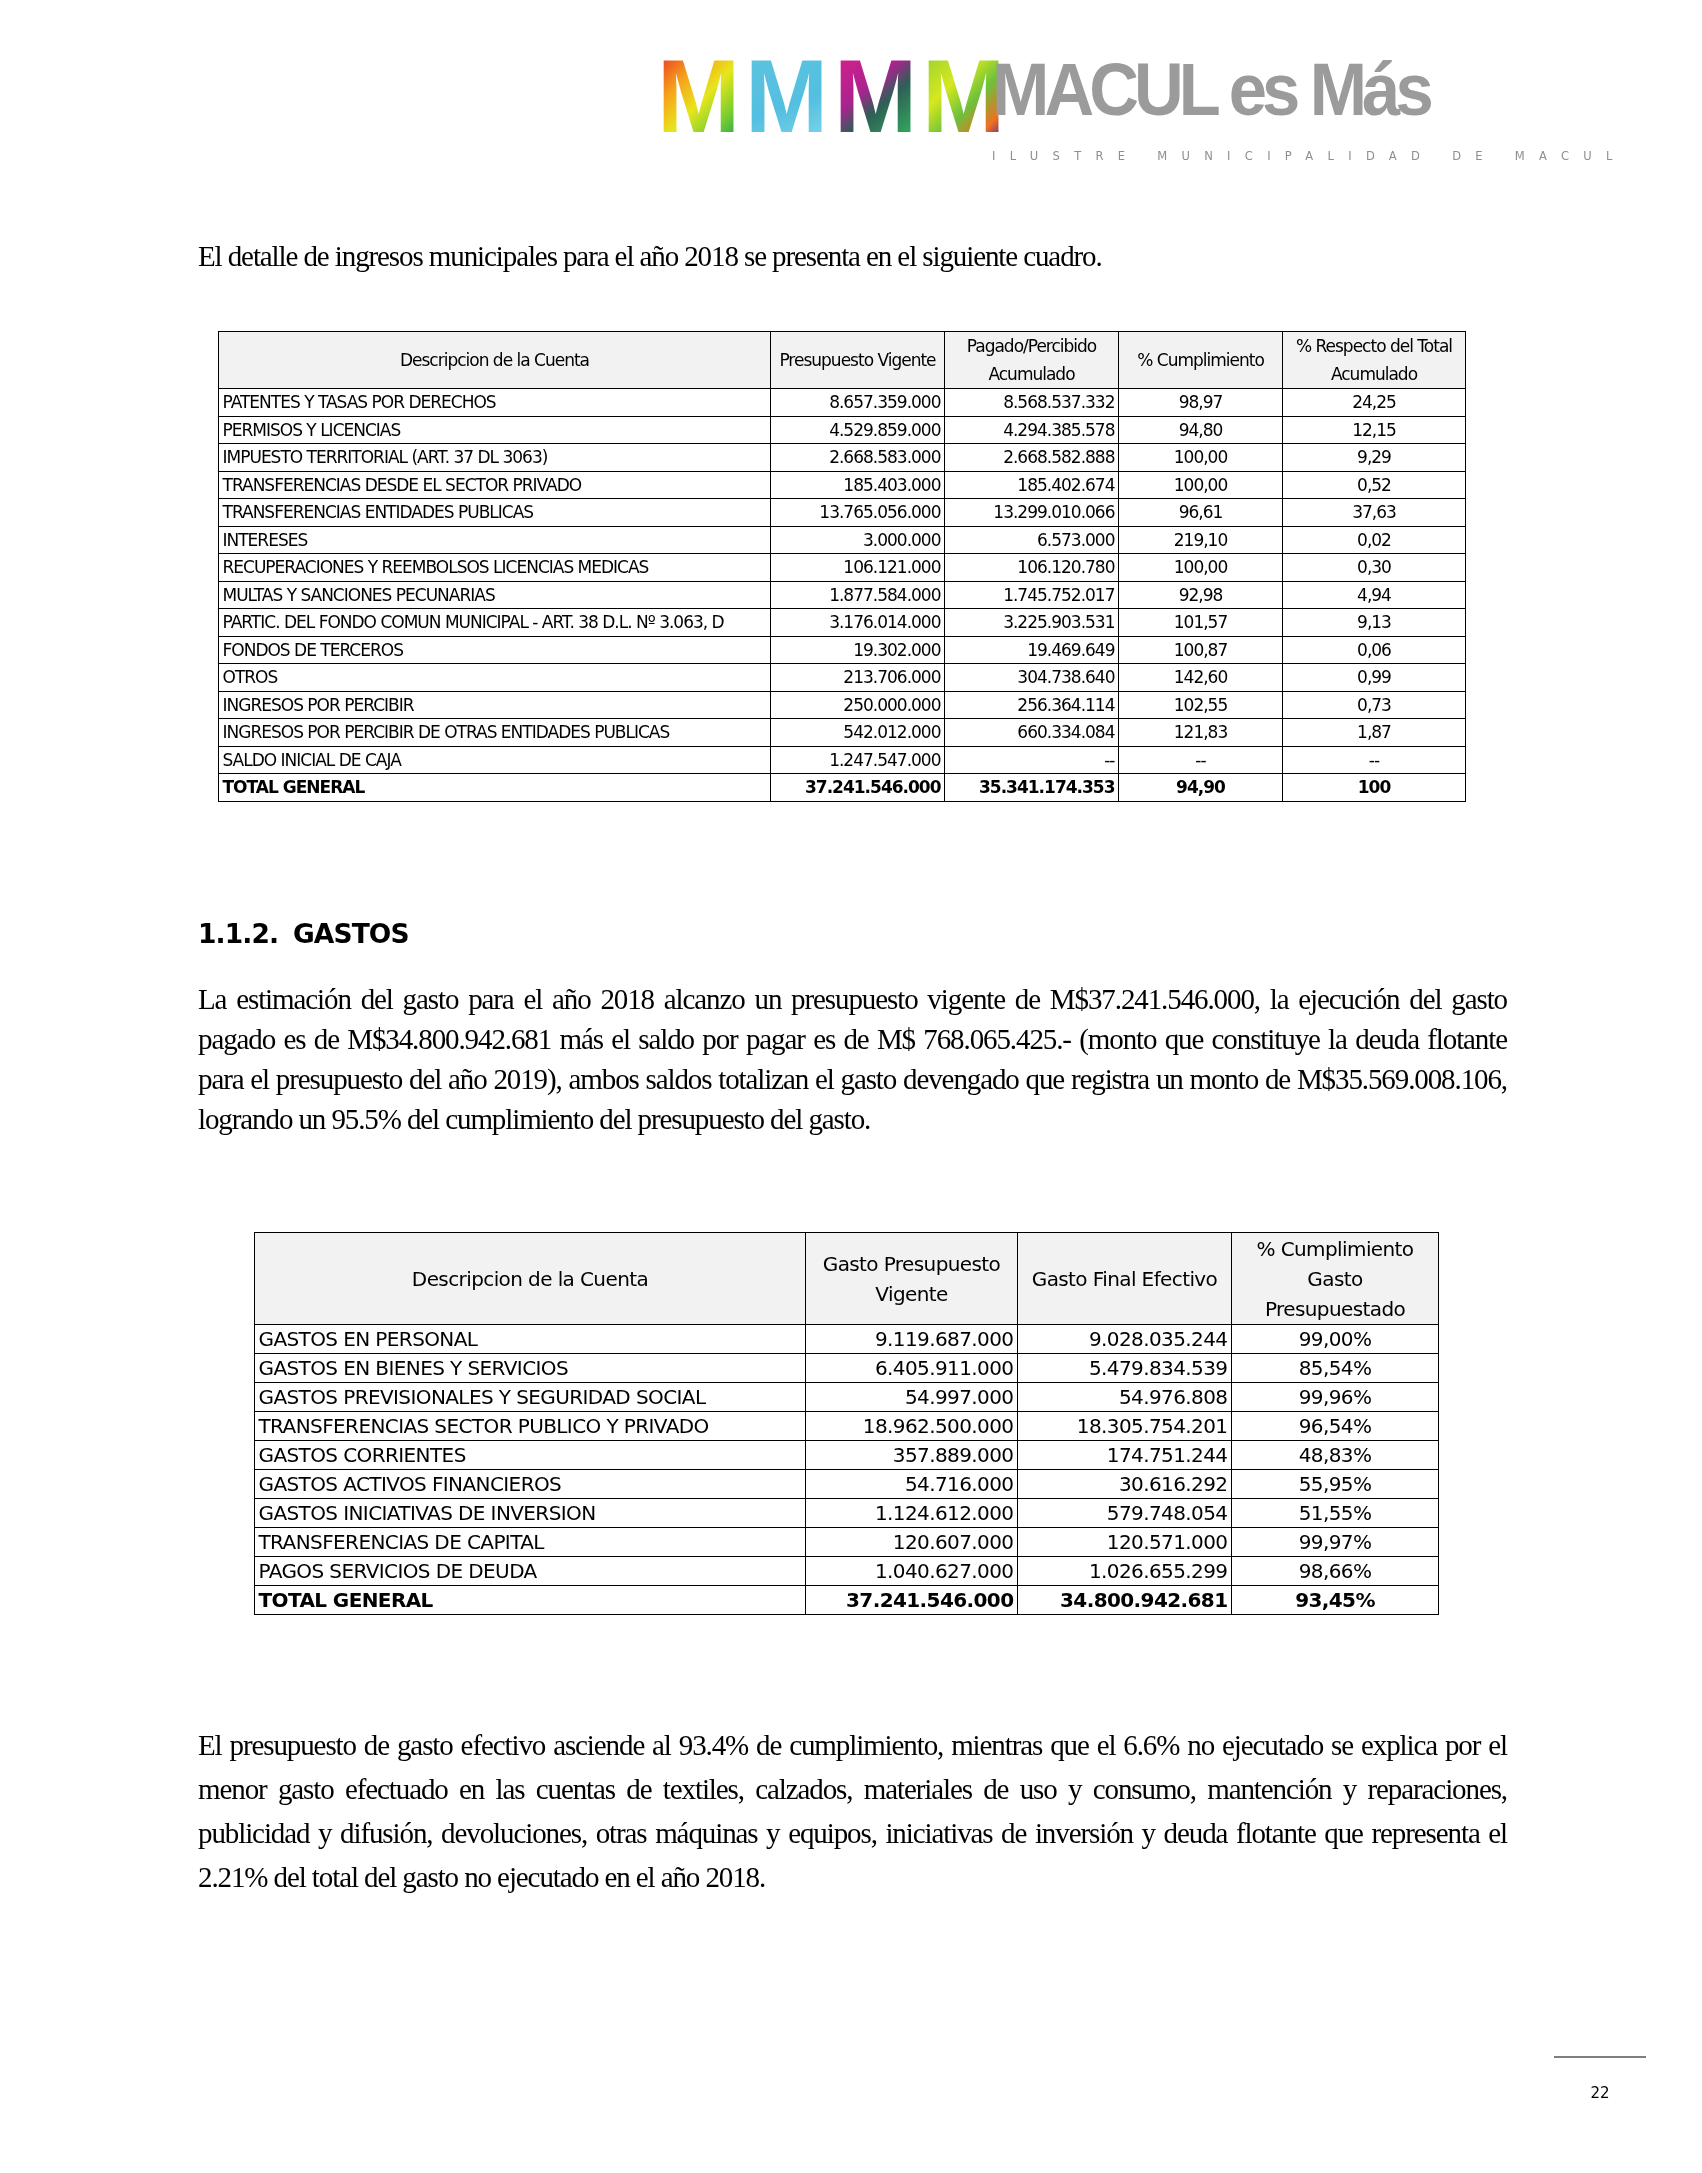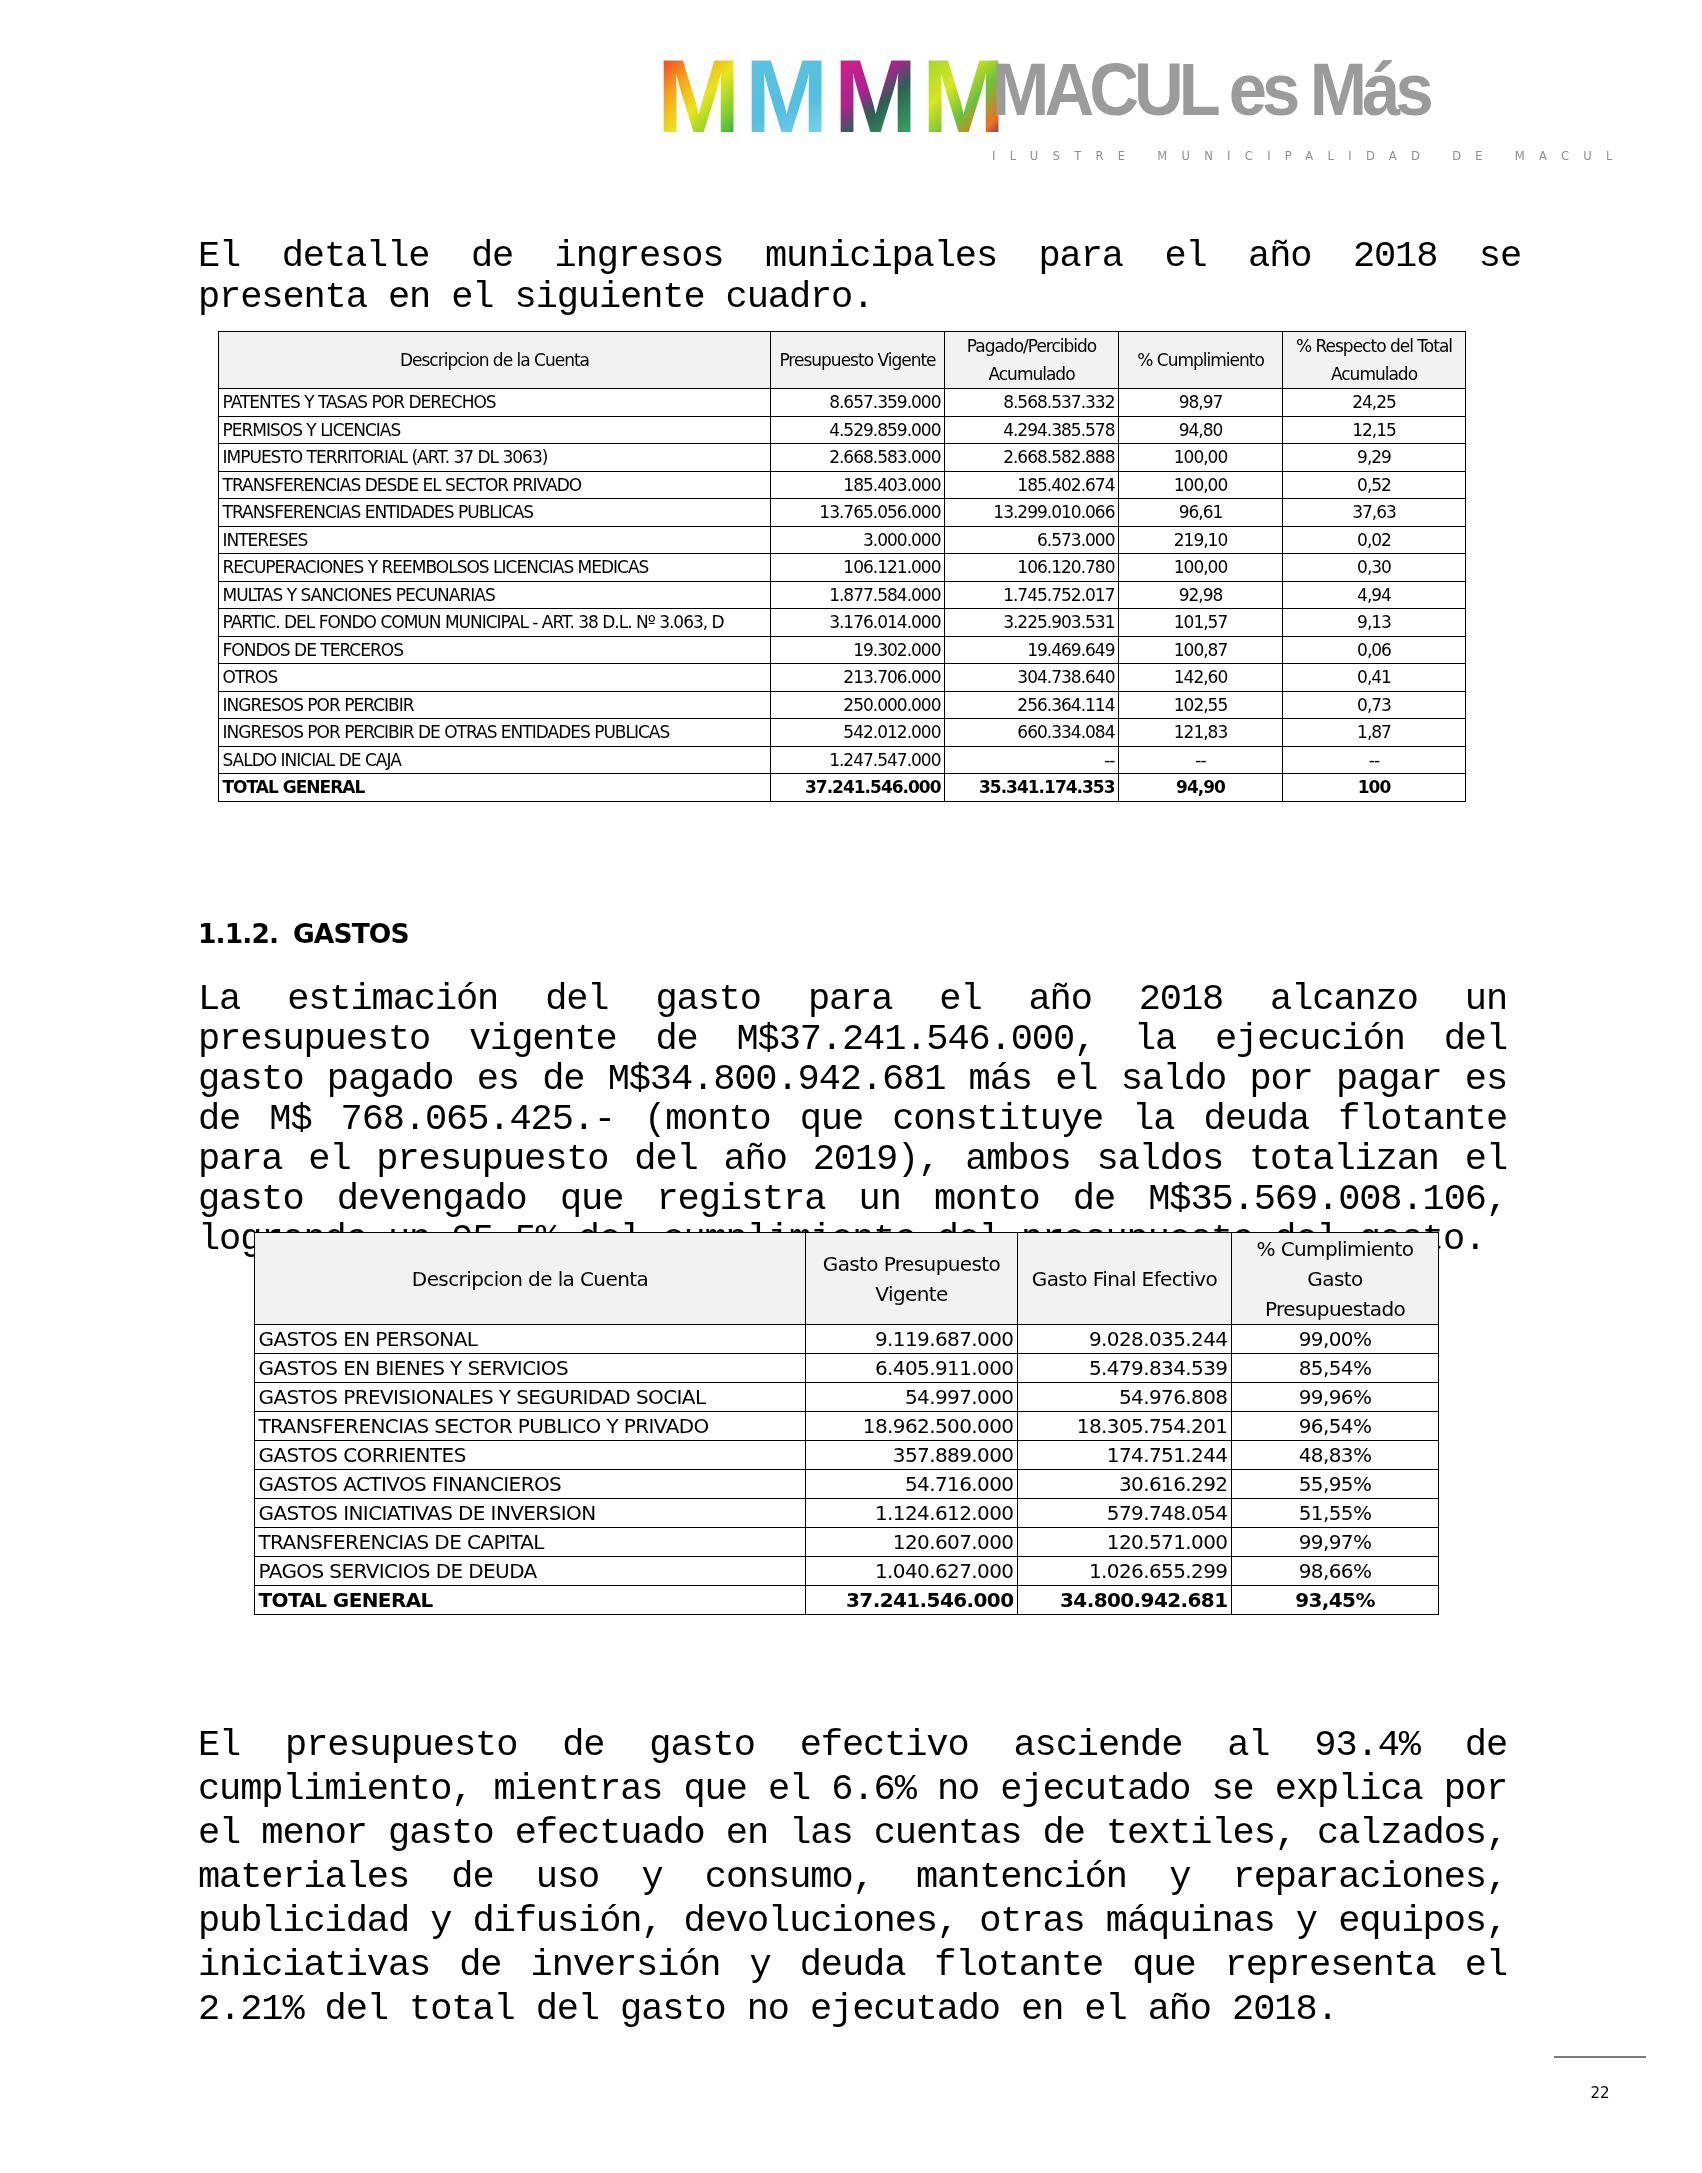--- a/index.html
+++ b/index.html
@@ -16,21 +16,21 @@
   .logo-m.m2 { background-image: linear-gradient(160deg, #5cc3df 0%, #53bfe0 60%, #7ad2e8 100%); }
   .logo-m.m3 { background-image: linear-gradient(140deg, #d81f8b 0%, #a9238f 40%, #2e5f56 60%, #32b25d 100%); }
   .logo-m.m4 { background-image: linear-gradient(135deg, #96d130 0%, #d6e81f 35%, #6cc13c 60%, #f0701f 85%, #4f2f8a 100%); }
   .logo-word { position: absolute; left: 335px; top: -5.3px; font-family: "Liberation Sans", sans-serif;
                font-weight: 700; font-size: 74px; letter-spacing: -5.3px; color: #9b9b9b; line-height: 79px;
                transform: scaleX(0.93); transform-origin: left; white-space: nowrap; }
   .logo-tag { position: absolute; left: 335px; top: 71px; font-family: "DejaVu Sans", sans-serif;
               font-size: 11.5px; letter-spacing: 14.3px; color: #8e8e8e; white-space: nowrap; margin-top: 23px; }
 
   
-  .para { position: absolute; font-family: Liberation Mono, monospace; font-size: 37px; color: #000;
+  .para { position: absolute; font-family: Liberation Serif, serif; font-size: 29px; color: #000;
           letter-spacing: -1.1px; text-align: justify; }
   .p-intro { left: 198px; top: 236px; width: 1323px; line-height: 41px; letter-spacing: -1.1px; }
   .section-heading { position: absolute; left: 198px; top: 918px; font-family: "DejaVu Sans", sans-serif;
                      font-weight: 700; font-size: 26.5px; letter-spacing: -0.9px; }
   .section-heading .num { display: inline-block; width: 95px; }
   .p-gastos { left: 198px; top: 979px; width: 1309px; line-height: 40px; text-align-last: left; }
   .p-final { left: 198px; top: 1723px; width: 1309px; line-height: 44px; text-align-last: left; }
 
   
   table.fin { position: absolute; border-collapse: collapse; table-layout: fixed;
@@ -156,21 +156,21 @@
         <td class="num">19.302.000</td>
         <td class="num">19.469.649</td>
         <td class="ctr">100,87</td>
         <td class="ctr">0,06</td>
       </tr>
       <tr>
         <td>OTROS</td>
         <td class="num">213.706.000</td>
         <td class="num">304.738.640</td>
         <td class="ctr">142,60</td>
-        <td class="ctr">0,41</td>
+        <td class="ctr">0,99</td>
       </tr>
       <tr>
         <td>INGRESOS POR  PERCIBIR</td>
         <td class="num">250.000.000</td>
         <td class="num">256.364.114</td>
         <td class="ctr">102,55</td>
         <td class="ctr">0,73</td>
       </tr>
       <tr>
         <td>INGRESOS POR PERCIBIR DE OTRAS ENTIDADES PUBLICAS</td>

